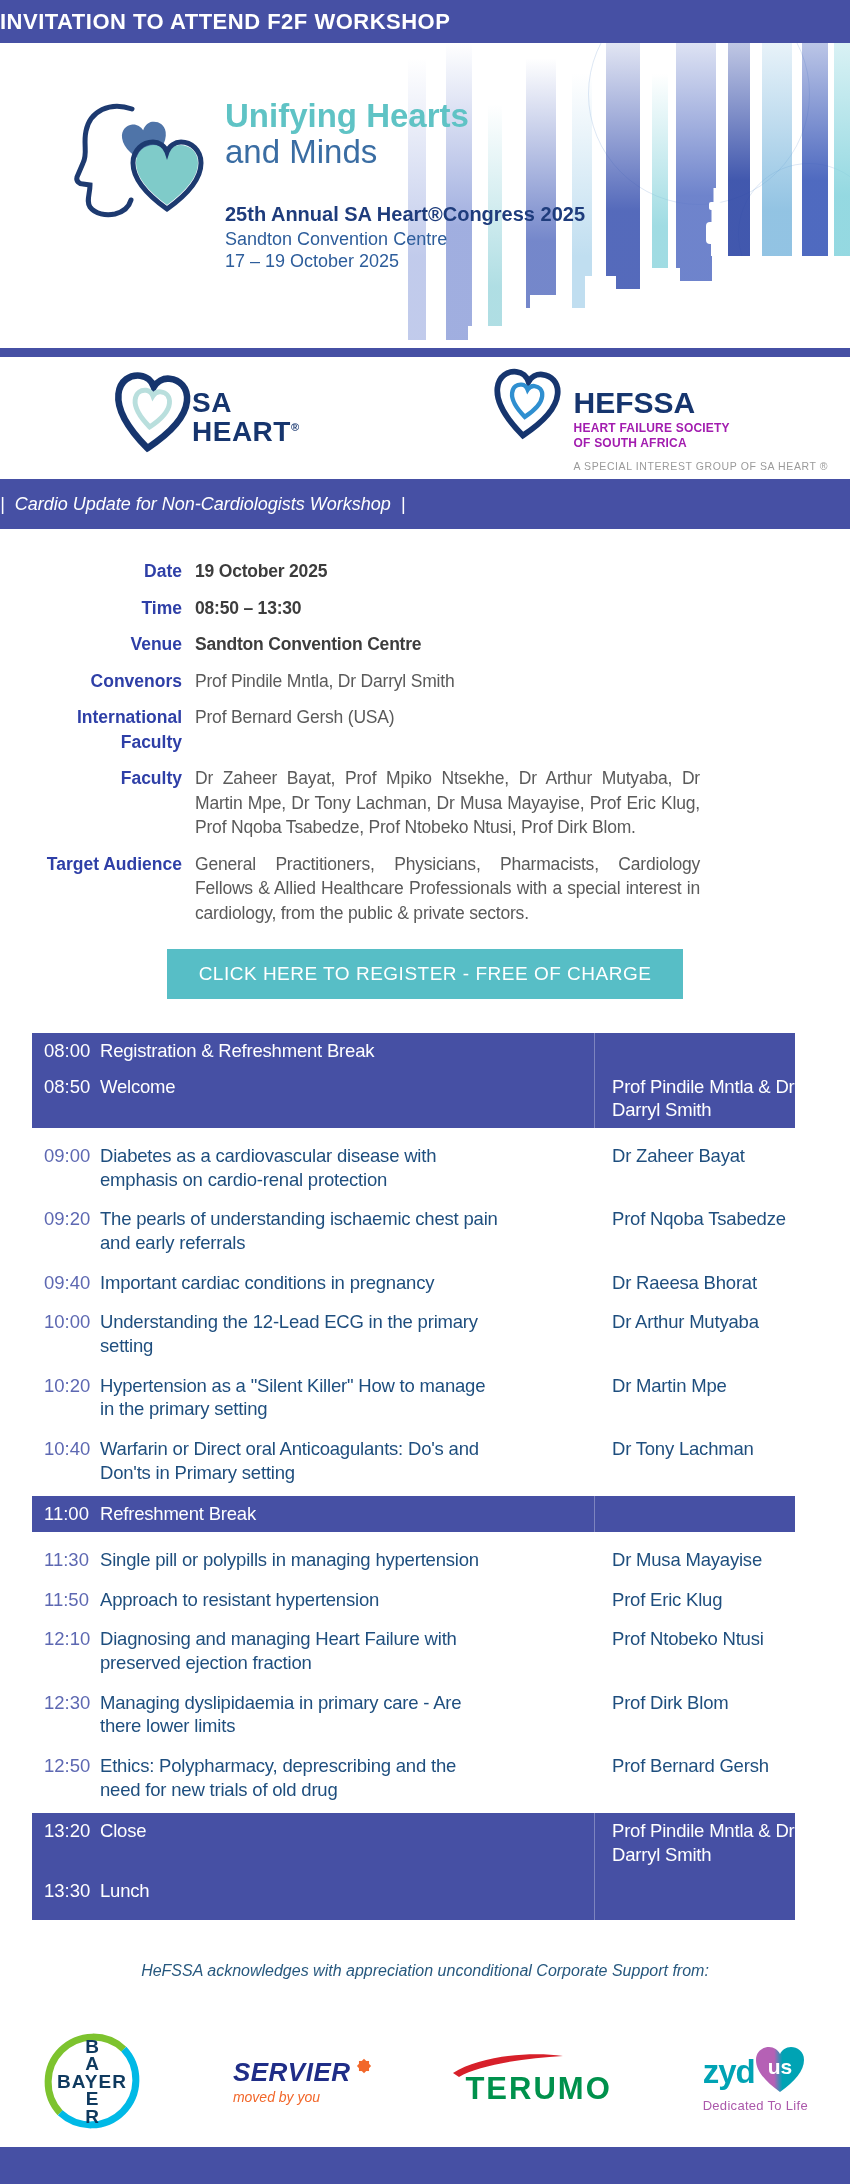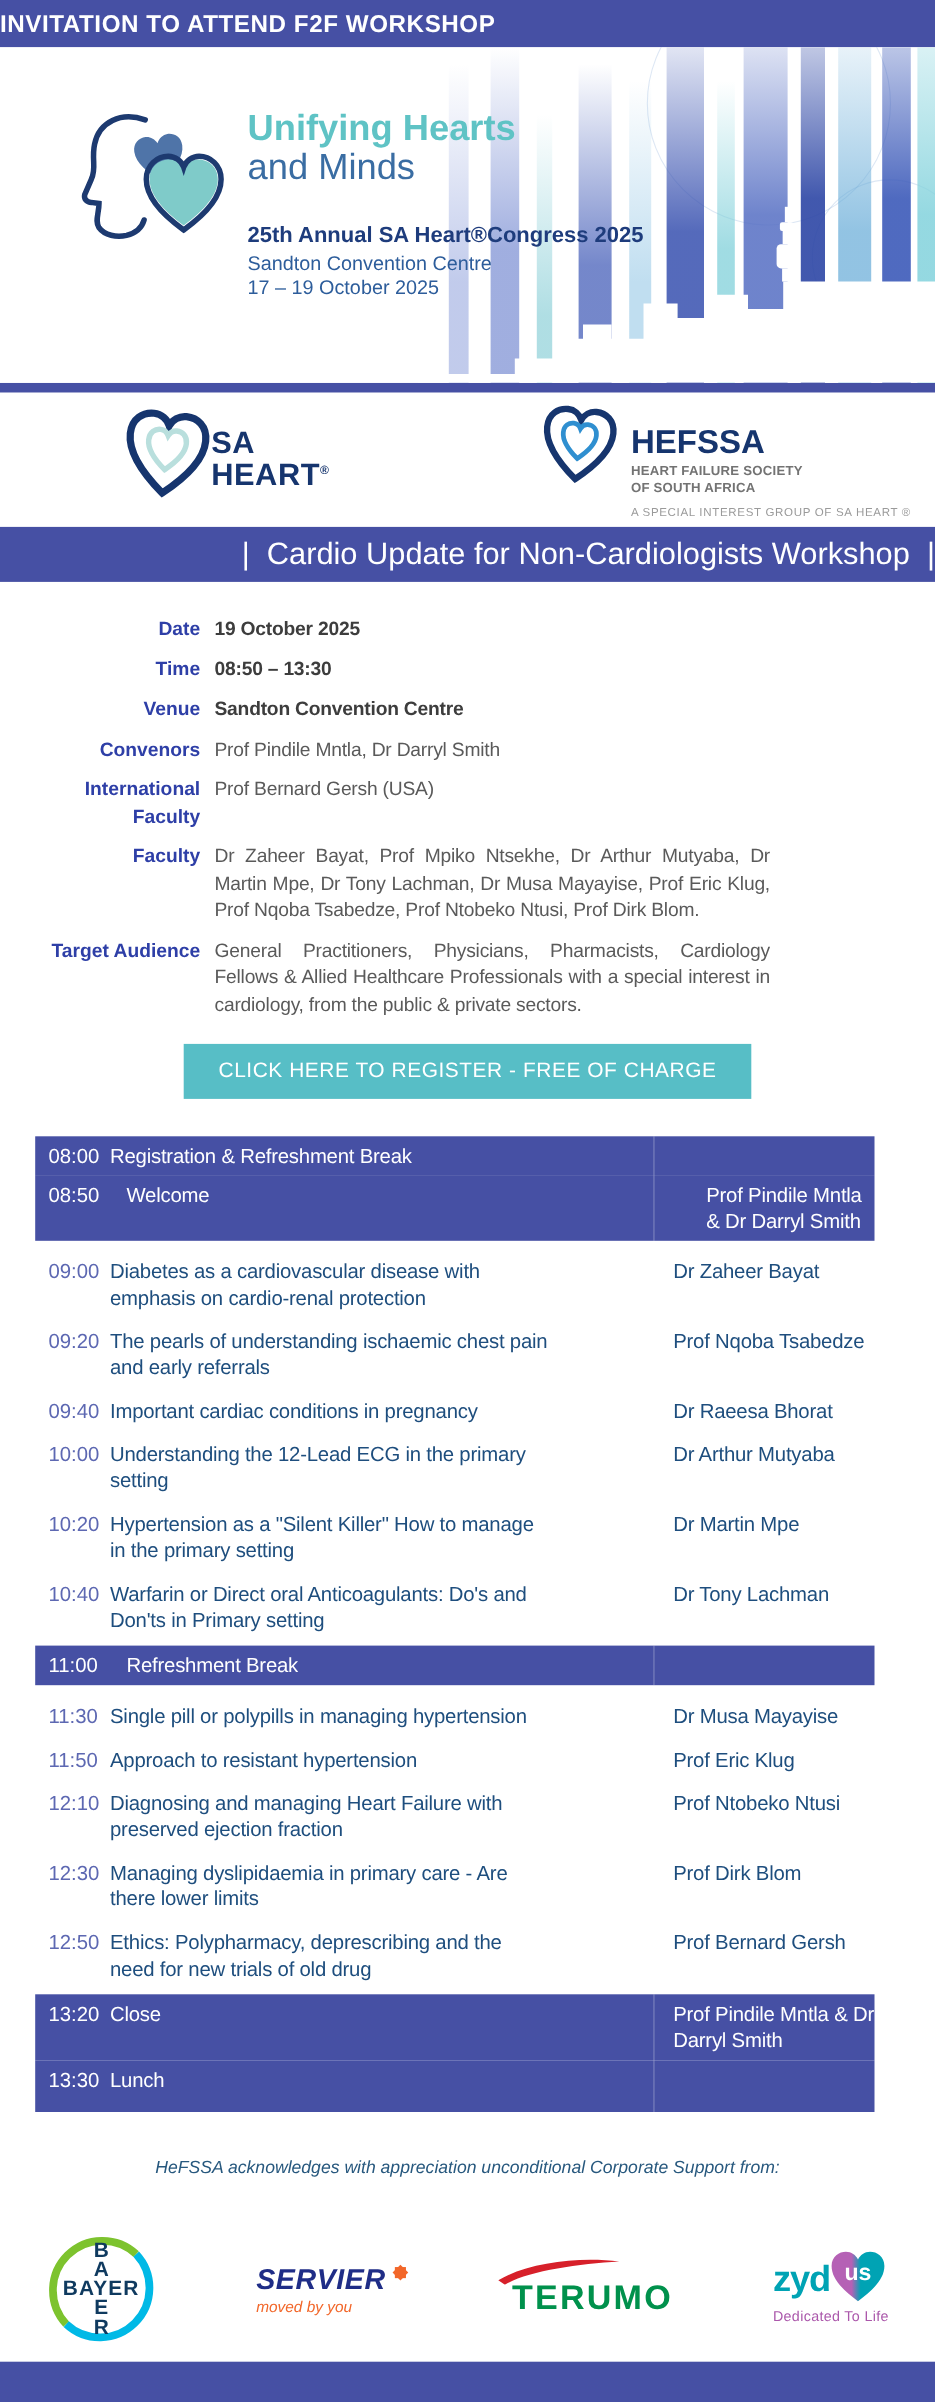--- a/index.html
+++ b/index.html
@@ -37,45 +37,45 @@
   .ht5{color:#2d5d9b;font-size:18px;line-height:1.2;}
   
   .divider{height:9px;background:#4650a4;}
   .logos-row{height:122px;display:flex;align-items:center;background:#fff;}
   .sa-logo{display:flex;align-items:center;margin-left:110px;}
   .sa-text{color:#16356e;font-size:28px;font-weight:700;line-height:1.02;letter-spacing:.5px;}
   .sa-text sup{font-size:11px;}
   .hefssa-logo{display:flex;align-items:flex-start;margin-left:190px;}
   .hf-text{margin-left:12px;margin-top:24px;}
   .hf-name{font-size:30px;color:#16356e;font-weight:700;line-height:1;}
-  .hf-sub{font-size:12px;font-weight:700;color:#737373;line-height:1.2;margin-top:3px;letter-spacing:.2px;}
+  .hf-sub{font-size:12px;font-weight:700;color:#a21caf;line-height:1.2;margin-top:3px;letter-spacing:.2px;}
   .hf-tag{font-size:10.5px;color:#9a9a9a;margin-top:10px;letter-spacing:.6px;}
   
-  .workshop-banner{height:50px;background:#4650a4;color:#fff;display:flex;align-items:center;justify-content:flex-end;font-size:28px;}
+  .workshop-banner{height:50px;background:#4650a4;color:#fff;display:flex;align-items:center;justify-content:flex-start;font-size:18px;font-style:italic;}
   .workshop-banner span{white-space:pre;}
   
   .details{padding:30px 0 0 14px;}
   .drow{display:flex;margin-bottom:12px;font-size:17.5px;line-height:1.4;}
   .dlabel{width:168px;text-align:right;color:#2e3fa7;font-weight:700;flex:none;}
   .dvalue{width:505px;margin-left:13px;color:#5a5a5a;text-align:justify;letter-spacing:-0.2px;}
   .dvalue.strong{color:#3d3d3d;font-weight:700;text-align:left;}
   
   .register{display:block;width:516px;margin:24px auto 0;background:#57bec6;color:#fff;text-align:center;
             font-size:19px;font-weight:400;padding:14px 0;border:none;cursor:pointer;letter-spacing:.5px;
             font-family:"Liberation Sans",sans-serif;}
   
   .schedule{margin:34px 0 0 32px;width:763px;font-size:18.5px;}
   .srow{display:flex;padding:4px 0;margin-bottom:8px;position:relative;}
   .stime{flex:none;width:56px;padding-left:12px;color:#5d68b2;line-height:1.28;}
   .stopic{flex:none;width:494px;padding-right:94px;box-sizing:border-box;color:#1e4e7e;line-height:1.28;letter-spacing:-0.2px;}
   .sspeaker{flex:1;padding-left:18px;color:#1e4e7e;line-height:1.28;letter-spacing:-0.2px;}
   .srow.hl{background:#4650a4;margin-bottom:0;padding:6px 0;}
   .srow.hl .stime,.srow.hl .stopic,.srow.hl .sspeaker{color:#fff;}
   .srow.hl::after{content:"";position:absolute;left:562px;top:0;bottom:0;width:1px;background:rgba(255,255,255,.3);}
-  .srow.hl.gap{margin-bottom:12px;gap:15px;}
+  .srow.hl.gap{margin-bottom:12px;}
   .srow.hl.pb{padding-bottom:18px;}
   
   .ack{margin-top:42px;text-align:center;color:#27587e;font-style:italic;font-size:16px;}
   .sponsors{margin-top:26px;height:150px;display:flex;align-items:center;justify-content:space-between;padding:0 42px;}
   .servier{display:flex;flex-direction:column;}
   .sv-top{display:flex;align-items:flex-start;}
   .sv-name{font-size:26px;font-weight:700;font-style:italic;color:#1f2d87;letter-spacing:.5px;}
   .sv-star{margin-left:2px;margin-top:-2px;}
   .sv-tag{color:#f2672a;font-style:italic;font-size:14px;margin-top:1px;}
   .terumo{position:relative;padding-top:16px;}

